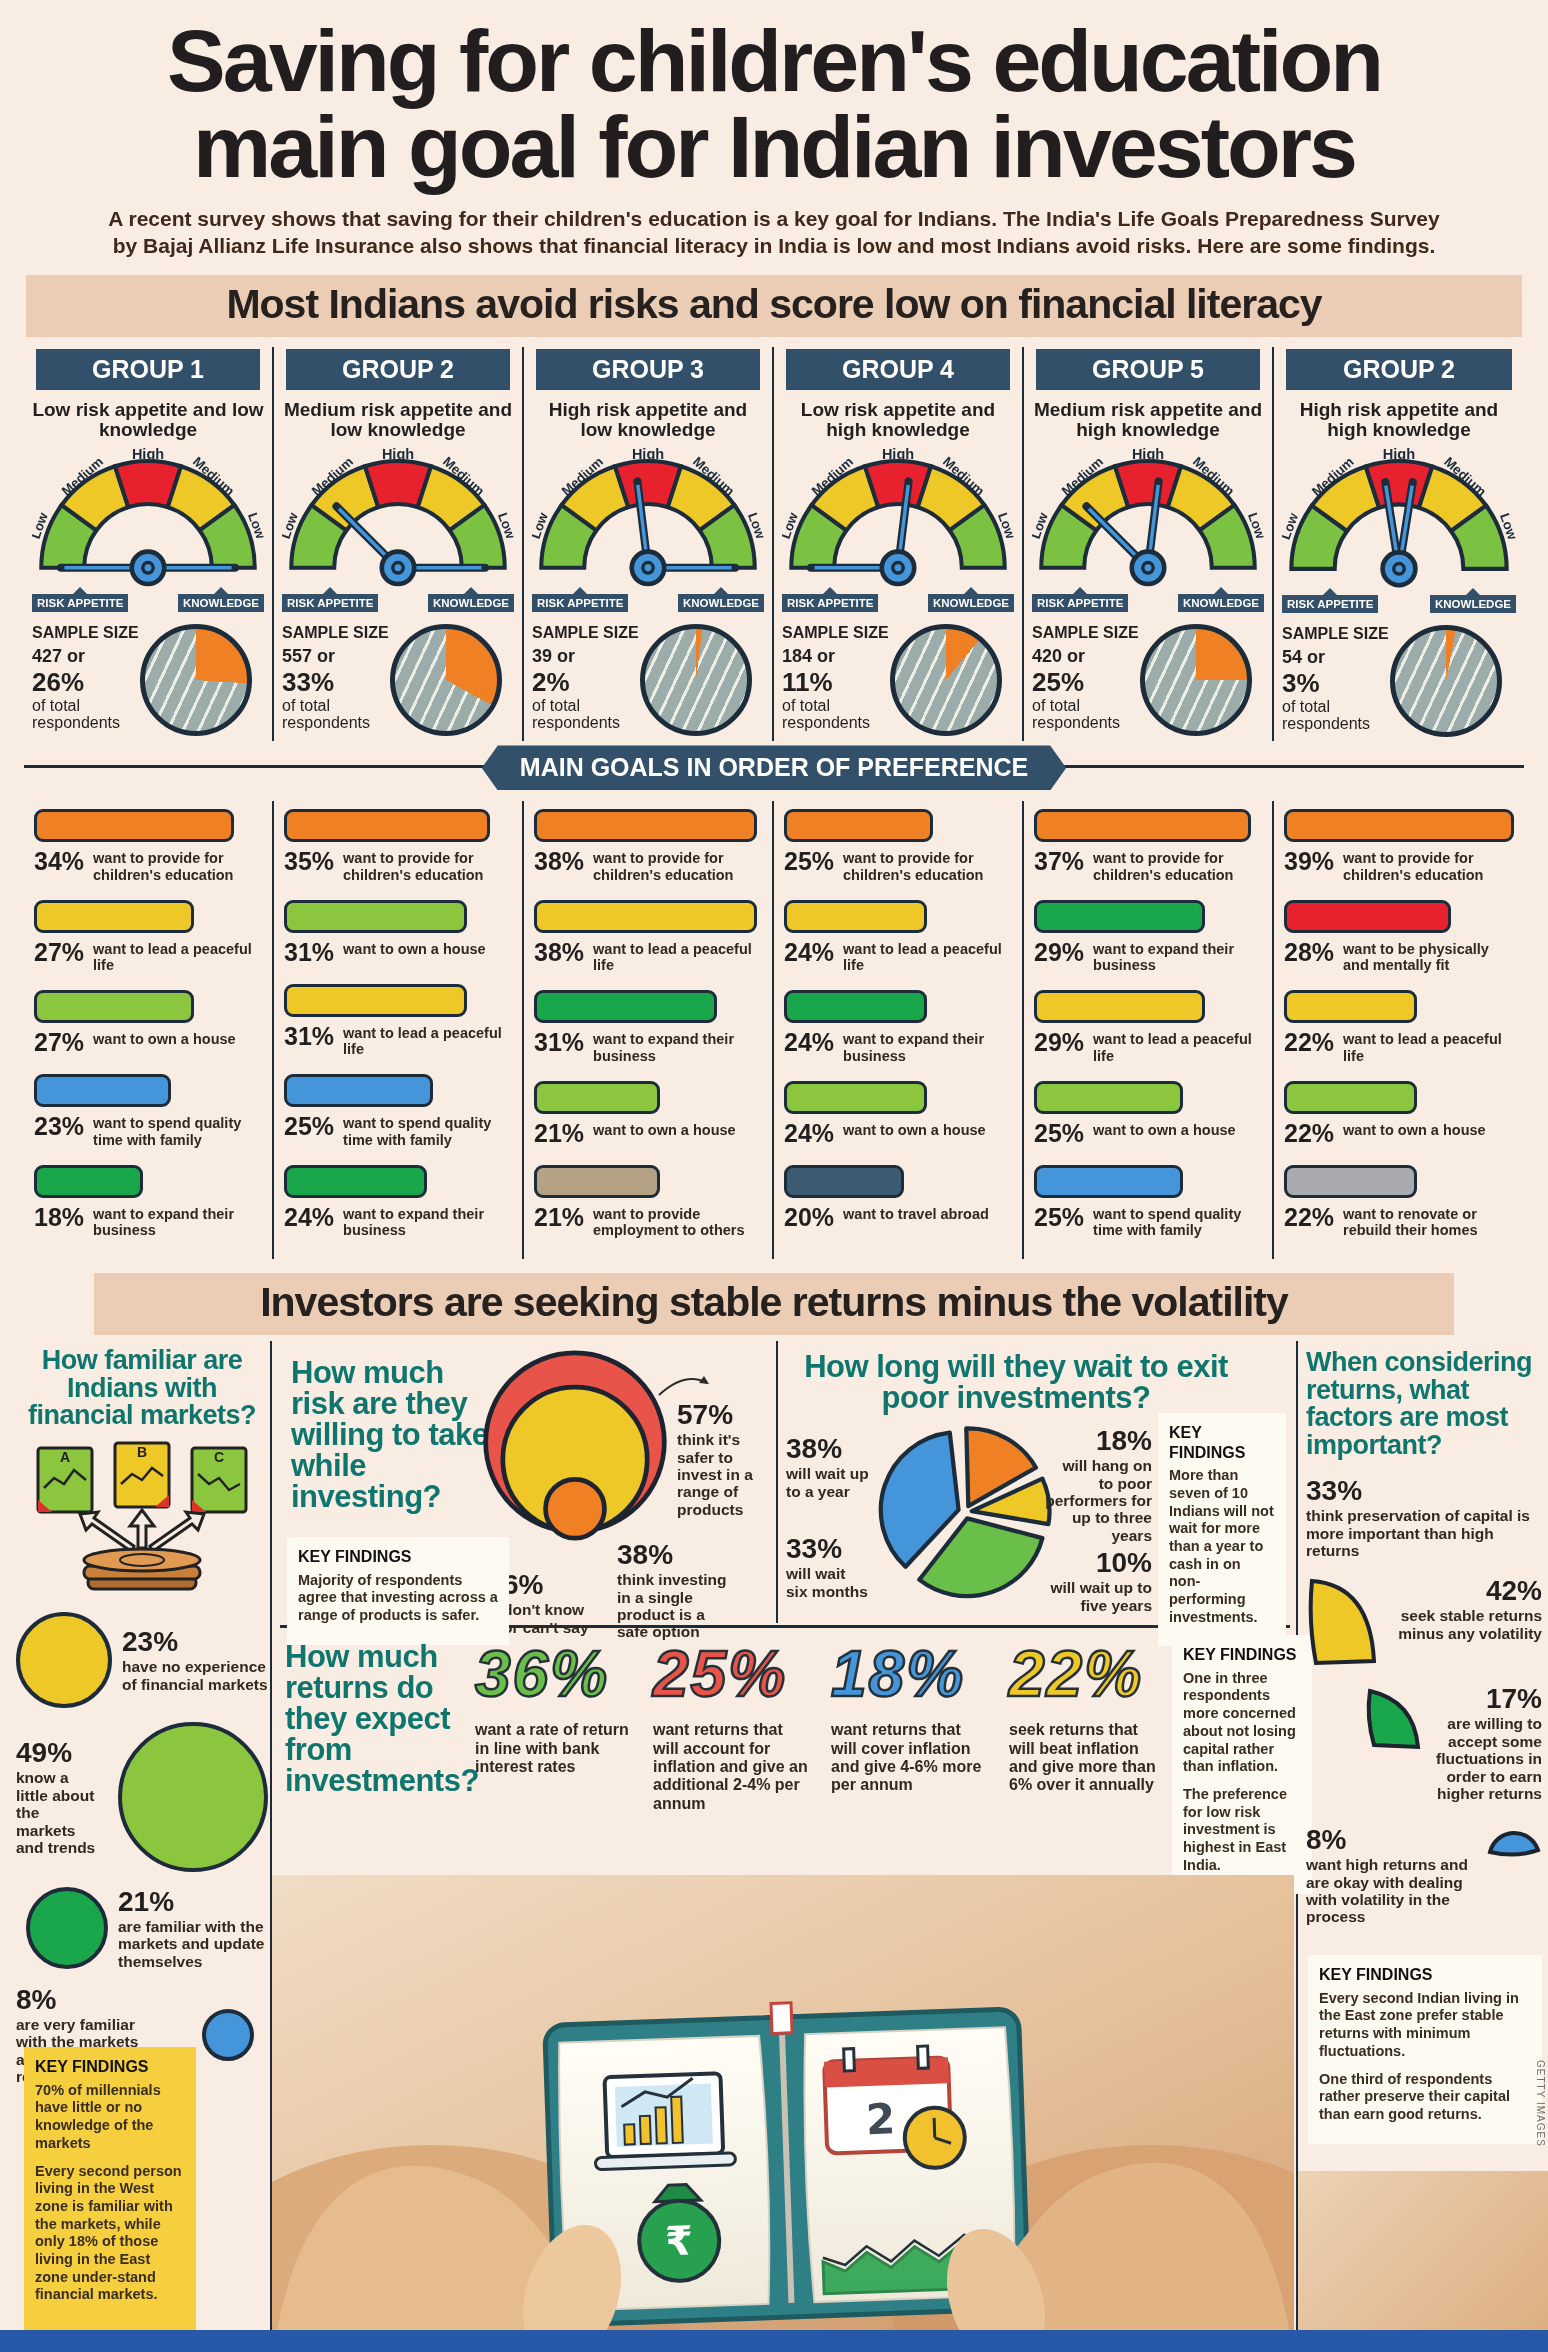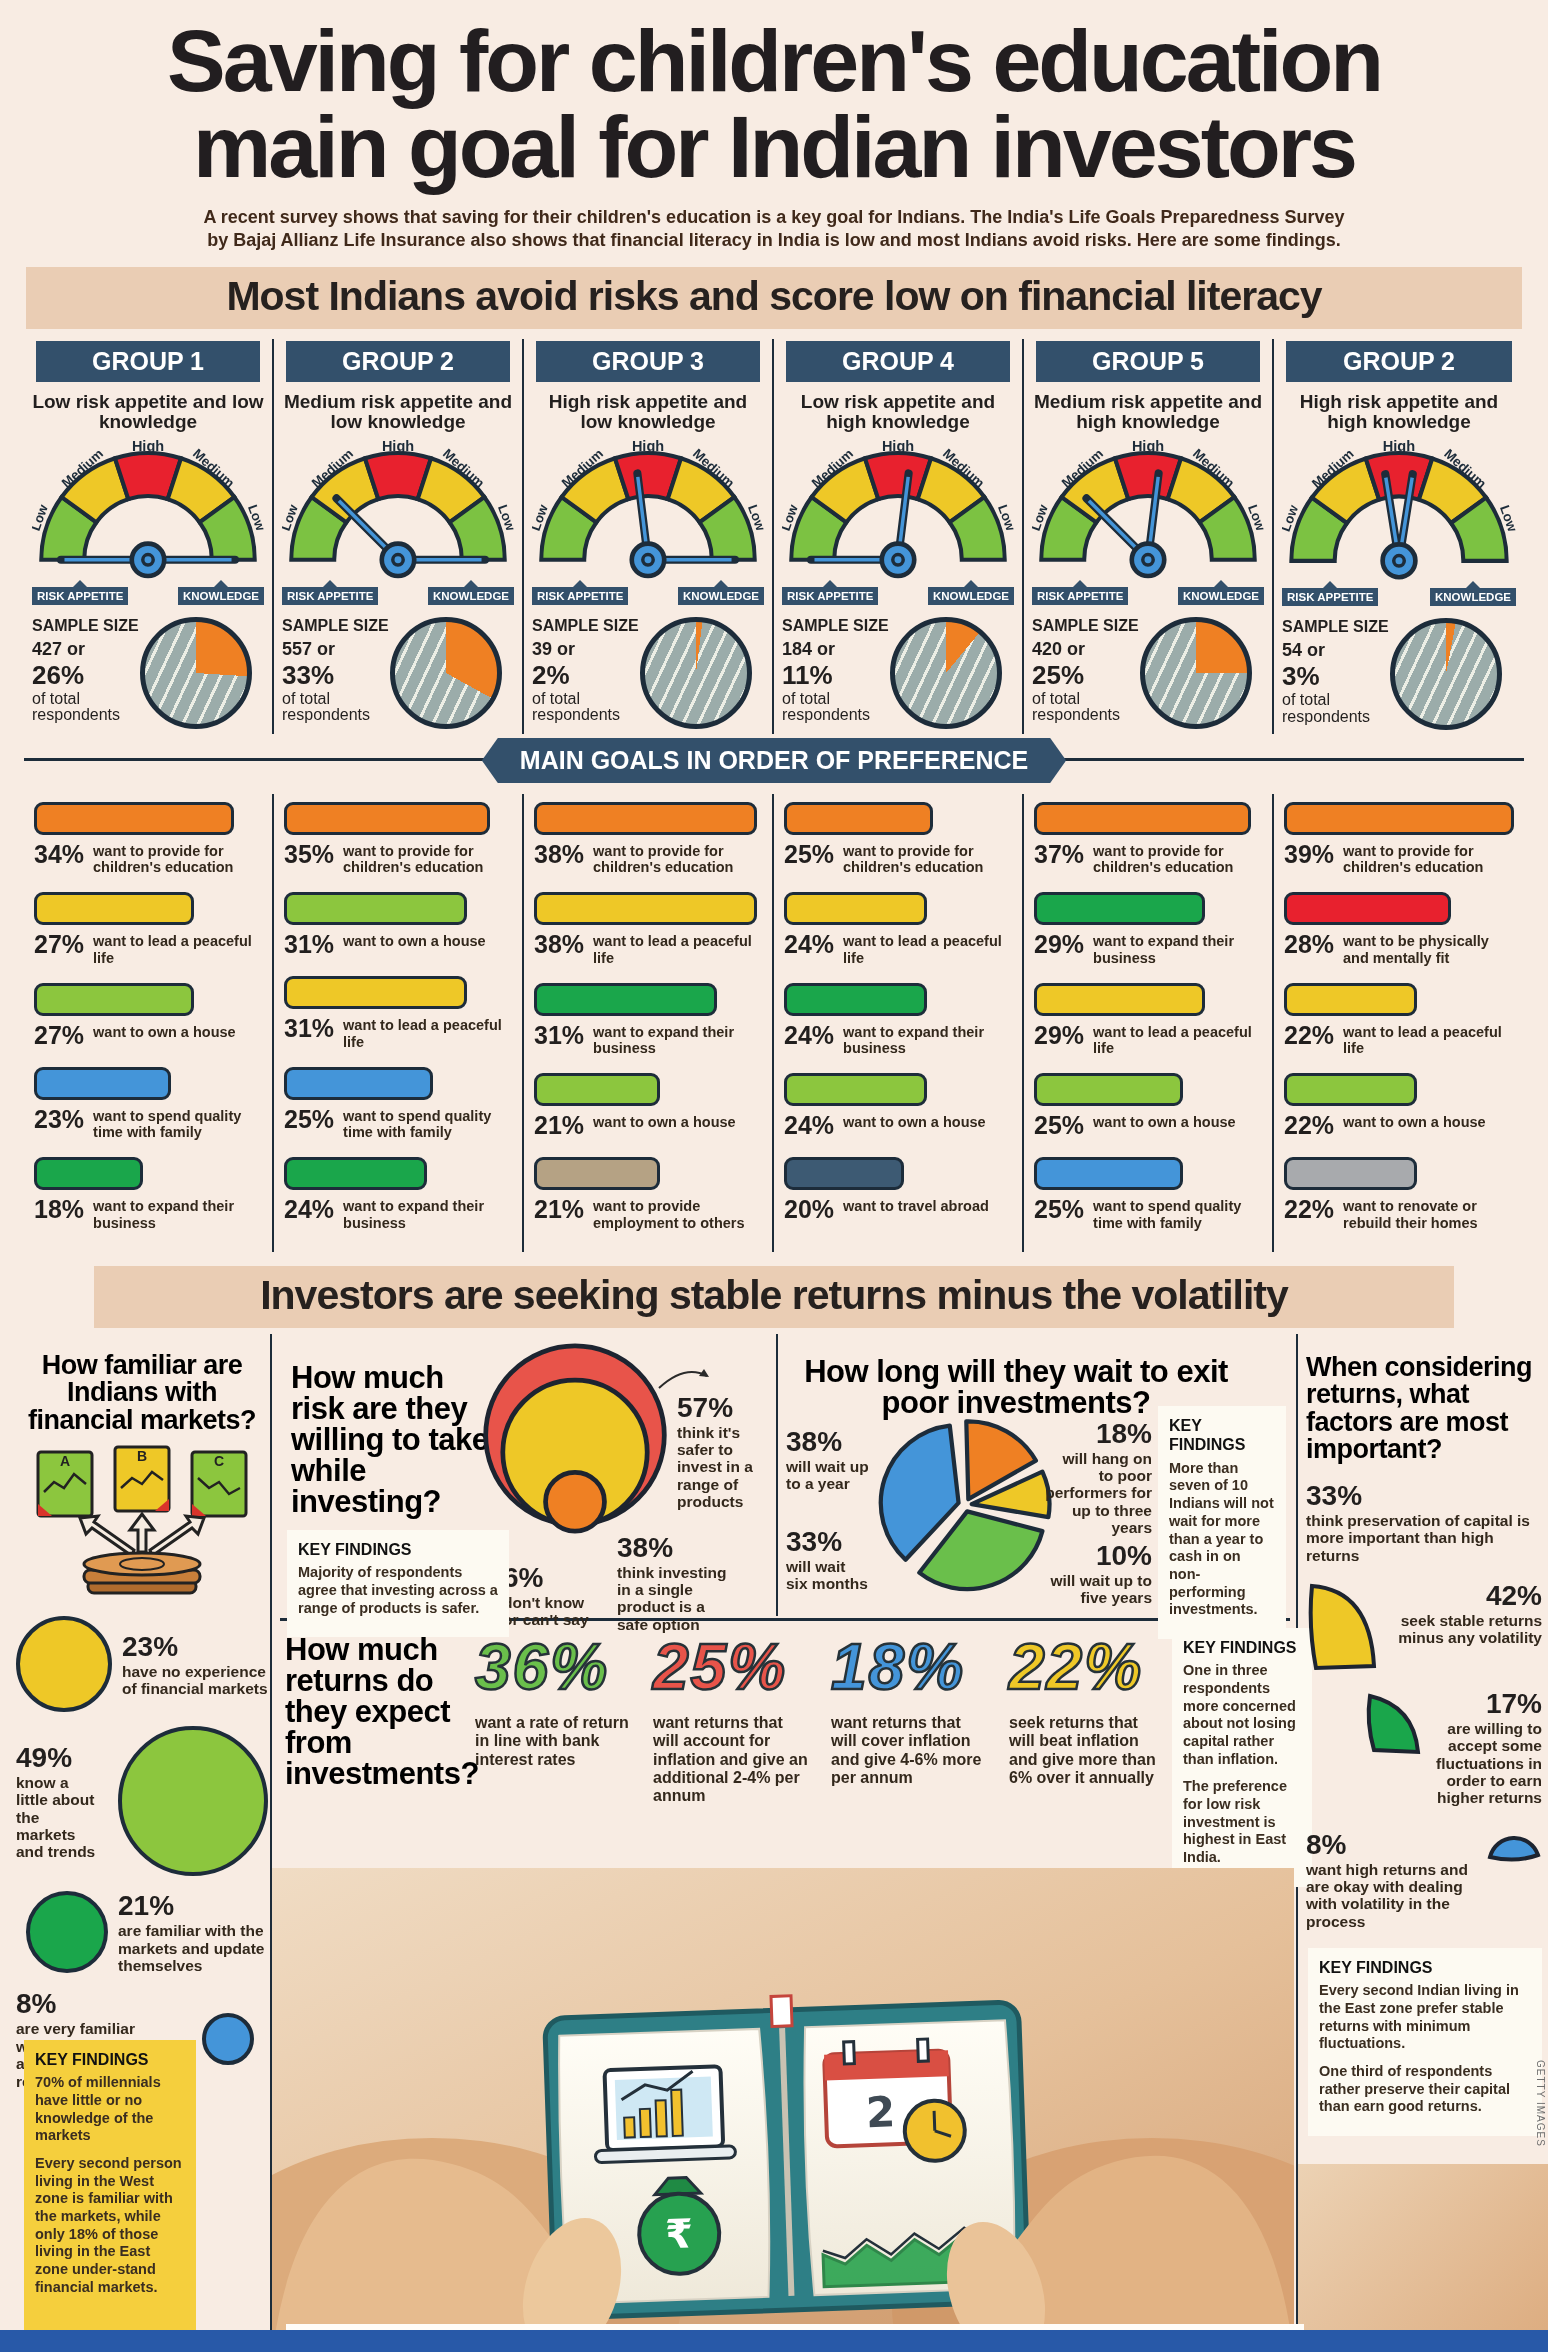--- a/index.html
+++ b/index.html
@@ -1,21 +1,21 @@
 <!DOCTYPE html>
 <html><head>
 <meta charset="utf-8">
 <style>
   html,body{margin:0;padding:0;background:#d9cfc6;}
   .page{position:relative;width:1548px;height:2352px;margin:0 auto;background:#f8ece3;
         font-family:"Liberation Sans",sans-serif;color:#221f1e;overflow:hidden;}
   
   header{text-align:center;padding-top:18px;}
   h1{margin:0;font-size:88px;line-height:.98;letter-spacing:-3px;font-weight:bold;color:#221e20;}
-  .sub{margin:16px 40px 0;font-size:18px;line-height:1.25;color:#40291a;font-weight:bold;}
+  .sub{margin:16px 40px 0;font-size:21px;line-height:1.25;color:#40291a;font-weight:bold;}
   .secbar{margin:16px 26px 0;background:#eacdb4;text-align:center;font-size:41px;font-weight:bold;
           letter-spacing:-1px;color:#26211f;padding:6px 0 9px;}
   .secbar.sec2{margin:14px 94px 0;}
   
   .grid{display:grid;grid-template-columns:repeat(6,1fr);margin:10px 24px 0;}
   .gcol{border-right:2px solid #1d2c3a;padding:0 8px 4px;min-width:0;}
   .gcol:nth-child(6){border-right:none;}
   .ghead{background:#33506b;color:#fff;text-align:center;font-weight:bold;font-size:25px;
          padding:6px 0;margin:2px 4px 10px;}
   .gdesc{text-align:center;font-weight:bold;font-size:19px;line-height:1.05;height:44px;}
@@ -40,21 +40,21 @@
           clip-path:polygon(16px 0,calc(100% - 16px) 0,100% 50%,calc(100% - 16px) 100%,16px 100%,0 50%);}
   
   .goal{margin:8px 2px 17px;}
   .gbar{height:27px;border:3px solid #1d2c3a;border-radius:9px;}
   .grow{display:flex;gap:9px;margin-top:5px;}
   .gpct{font-size:25px;font-weight:bold;flex:0 0 auto;}
   .glabel{font-size:14.5px;line-height:1.12;padding-top:3px;font-weight:bold;color:#33281c;}
   
   .bottom{position:relative;height:1028px;margin-top:0;}
   .blk{position:absolute;}
-  .blk h2{margin:12px 0 10px;font-weight:bold;color:#000000;letter-spacing:-0.5px;}
+  .blk h2{margin:0 0 10px;font-weight:bold;color:#0f766e;letter-spacing:-0.5px;}
   .vline{position:absolute;width:2px;background:#1d2c3a;}
   .hline{position:absolute;height:3px;background:#1d2c3a;}
   .keybox{position:absolute;background:#fdfaf2;padding:10px 11px;font-size:14.5px;line-height:1.22;color:#2a241f;}
   .keybox b{display:block;font-size:16px;margin-bottom:5px;color:#111;}
   .keybox p{margin:0 0 10px;font-weight:bold;color:#3a2d20;}
   .keybox.yellowbox{background:#f5cf3d;}
   
   .familiar{left:16px;top:12px;width:252px;}
   .familiar h2{font-size:27px;text-align:center;line-height:1.02;}
   .ill{display:block;margin:6px auto 2px;}

